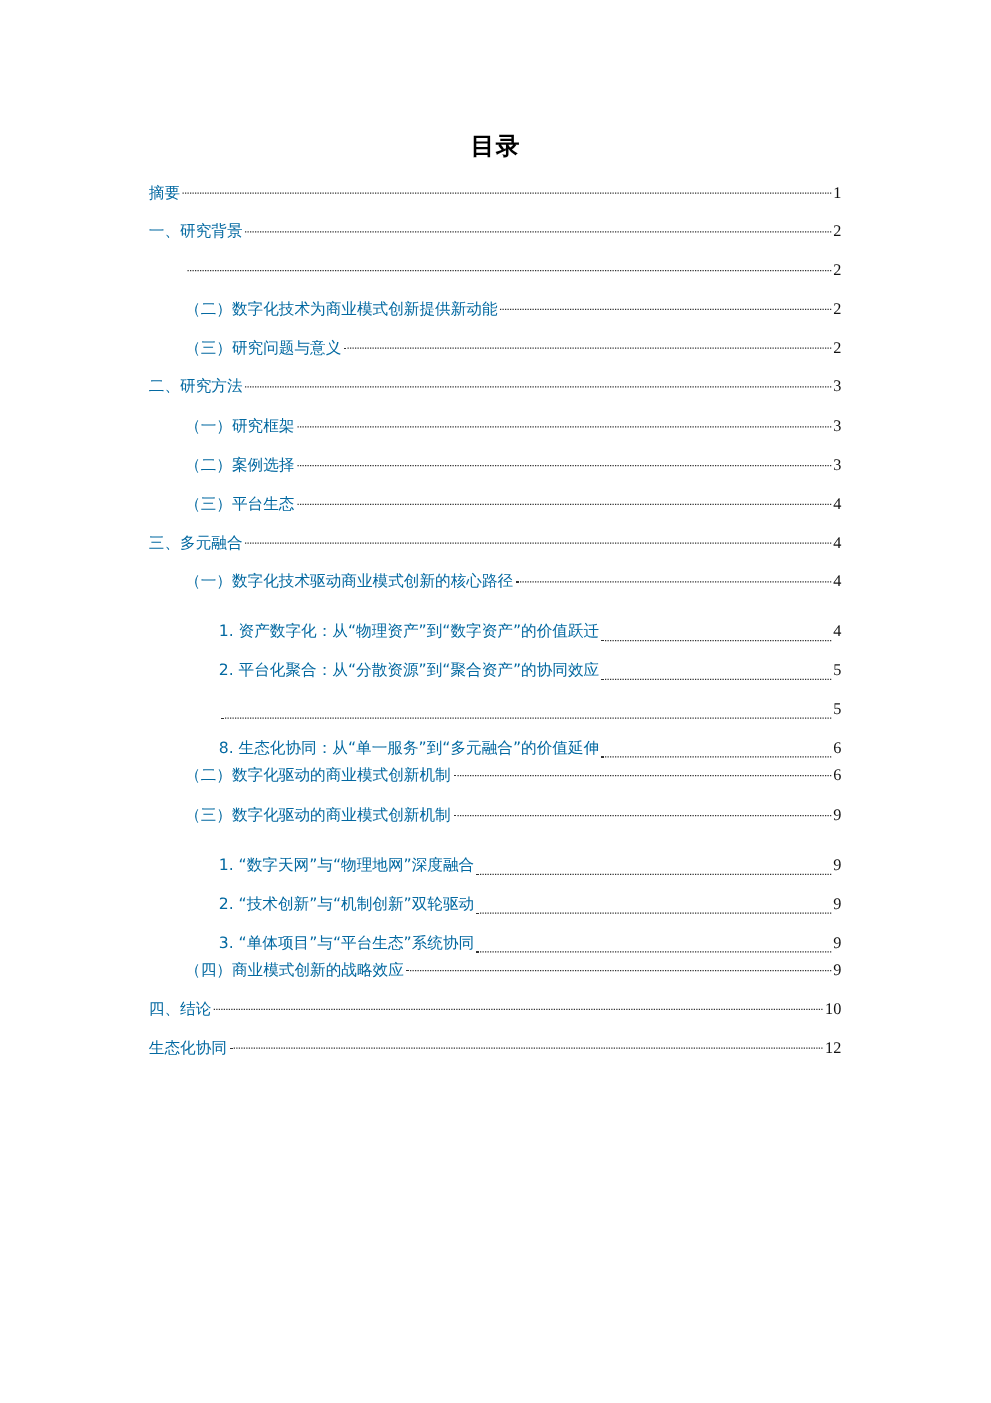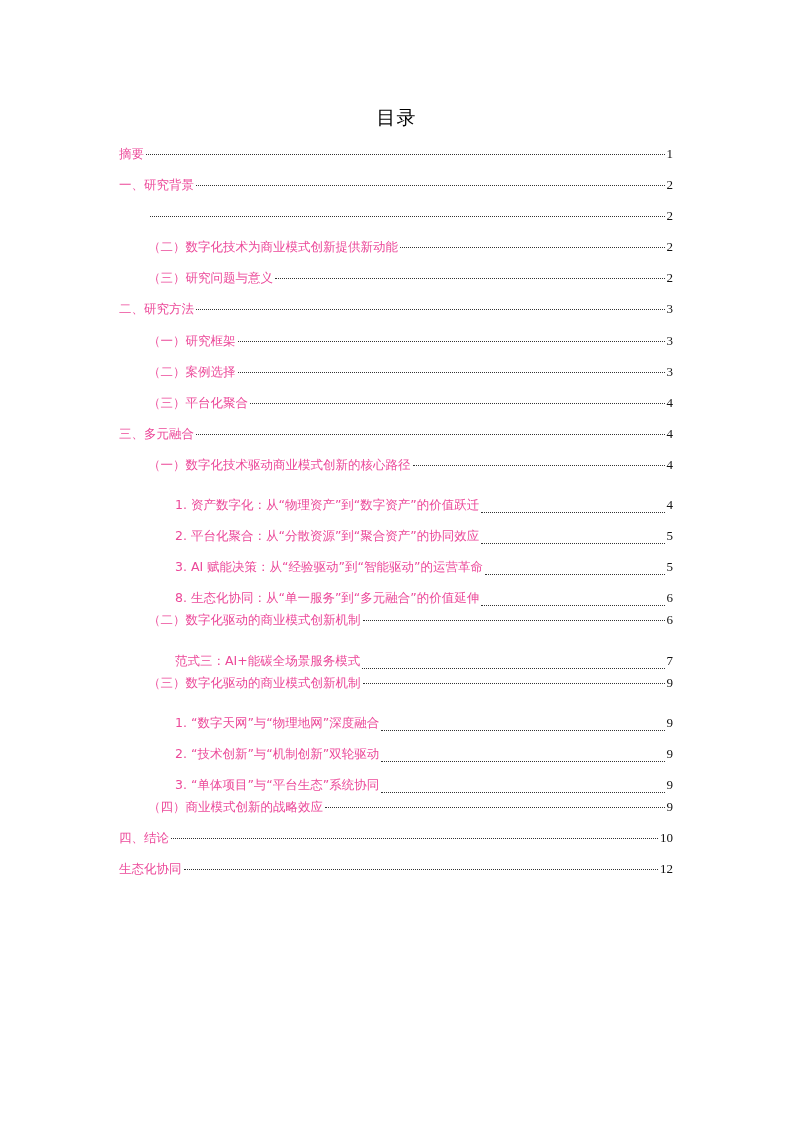--- a/index.html
+++ b/index.html
@@ -22,21 +22,21 @@
       height: 1122px;
       background: #ffffff;
     }
     .toc-title {
       position: absolute;
       top: 104px;
       left: 0;
       width: 793px;
       text-align: center;
       font-family: "DejaVu Sans", "Liberation Sans", sans-serif;
-      font-weight: normal;
+      font-weight: bold;
       font-size: 19px;
       line-height: 26px;
       letter-spacing: 1px;
     }
     .toc-list {
       position: absolute;
       top: 143px;
       left: 119px;
       width: 554px;
       margin: 0;
@@ -51,21 +51,21 @@
       line-height: 22px;
       white-space: nowrap;
     }
     .toc-entry.lvl0 { padding-left: 0; }
     .toc-entry.lvl1 { padding-left: 29px; }
     .toc-entry.lvl2 { padding-left: 56px; align-items: flex-end; }
     .toc-label {
       flex: 0 0 auto;
       font-family: "DejaVu Sans", "Liberation Sans", sans-serif;
       font-size: 12.5px;
-      color: #ec4899;
+      color: #0369a1;
     }
     .toc-leader {
       flex: 1 1 auto;
       margin: 0 2px;
       border-bottom: 1px dotted #333333;
       transform: translateY(-3px);
       min-width: 10px;
     }
     .toc-page {
       flex: 0 0 auto;
@@ -115,21 +115,21 @@
       <span class="toc-label">（一）研究框架</span>
       <span class="toc-leader"></span>
       <span class="toc-page">3</span>
     </li>
     <li class="toc-entry lvl1">
       <span class="toc-label">（二）案例选择</span>
       <span class="toc-leader"></span>
       <span class="toc-page">3</span>
     </li>
     <li class="toc-entry lvl1">
-      <span class="toc-label">（三）平台化聚合</span>
+      <span class="toc-label">（三）平台生态</span>
       <span class="toc-leader"></span>
       <span class="toc-page">4</span>
     </li>
     <li class="toc-entry lvl0">
       <span class="toc-label">三、多元融合</span>
       <span class="toc-leader"></span>
       <span class="toc-page">4</span>
     </li>
     <li class="toc-entry lvl1">
       <span class="toc-label">（一）数字化技术驱动商业模式创新的核心路径</span>
@@ -140,38 +140,32 @@
       <span class="toc-label">1. 资产数字化：从“物理资产”到“数字资产”的价值跃迁</span>
       <span class="toc-leader"></span>
       <span class="toc-page">4</span>
     </li>
     <li class="toc-entry lvl2">
       <span class="toc-label">2. 平台化聚合：从“分散资源”到“聚合资产”的协同效应</span>
       <span class="toc-leader"></span>
       <span class="toc-page">5</span>
     </li>
     <li class="toc-entry lvl2">
-      <span class="toc-label">3. AI 赋能决策：从“经验驱动”到“智能驱动”的运营革命</span>
       <span class="toc-leader"></span>
       <span class="toc-page">5</span>
     </li>
     <li class="toc-entry lvl2">
       <span class="toc-label">8. 生态化协同：从“单一服务”到“多元融合”的价值延伸</span>
       <span class="toc-leader"></span>
       <span class="toc-page">6</span>
     </li>
     <li class="toc-entry lvl1">
       <span class="toc-label">（二）数字化驱动的商业模式创新机制</span>
       <span class="toc-leader"></span>
       <span class="toc-page">6</span>
-    </li>
-    <li class="toc-entry lvl2">
-      <span class="toc-label">范式三：AI+能碳全场景服务模式</span>
-      <span class="toc-leader"></span>
-      <span class="toc-page">7</span>
     </li>
     <li class="toc-entry lvl1">
       <span class="toc-label">（三）数字化驱动的商业模式创新机制</span>
       <span class="toc-leader"></span>
       <span class="toc-page">9</span>
     </li>
     <li class="toc-entry lvl2">
       <span class="toc-label">1. “数字天网”与“物理地网”深度融合</span>
       <span class="toc-leader"></span>
       <span class="toc-page">9</span>

